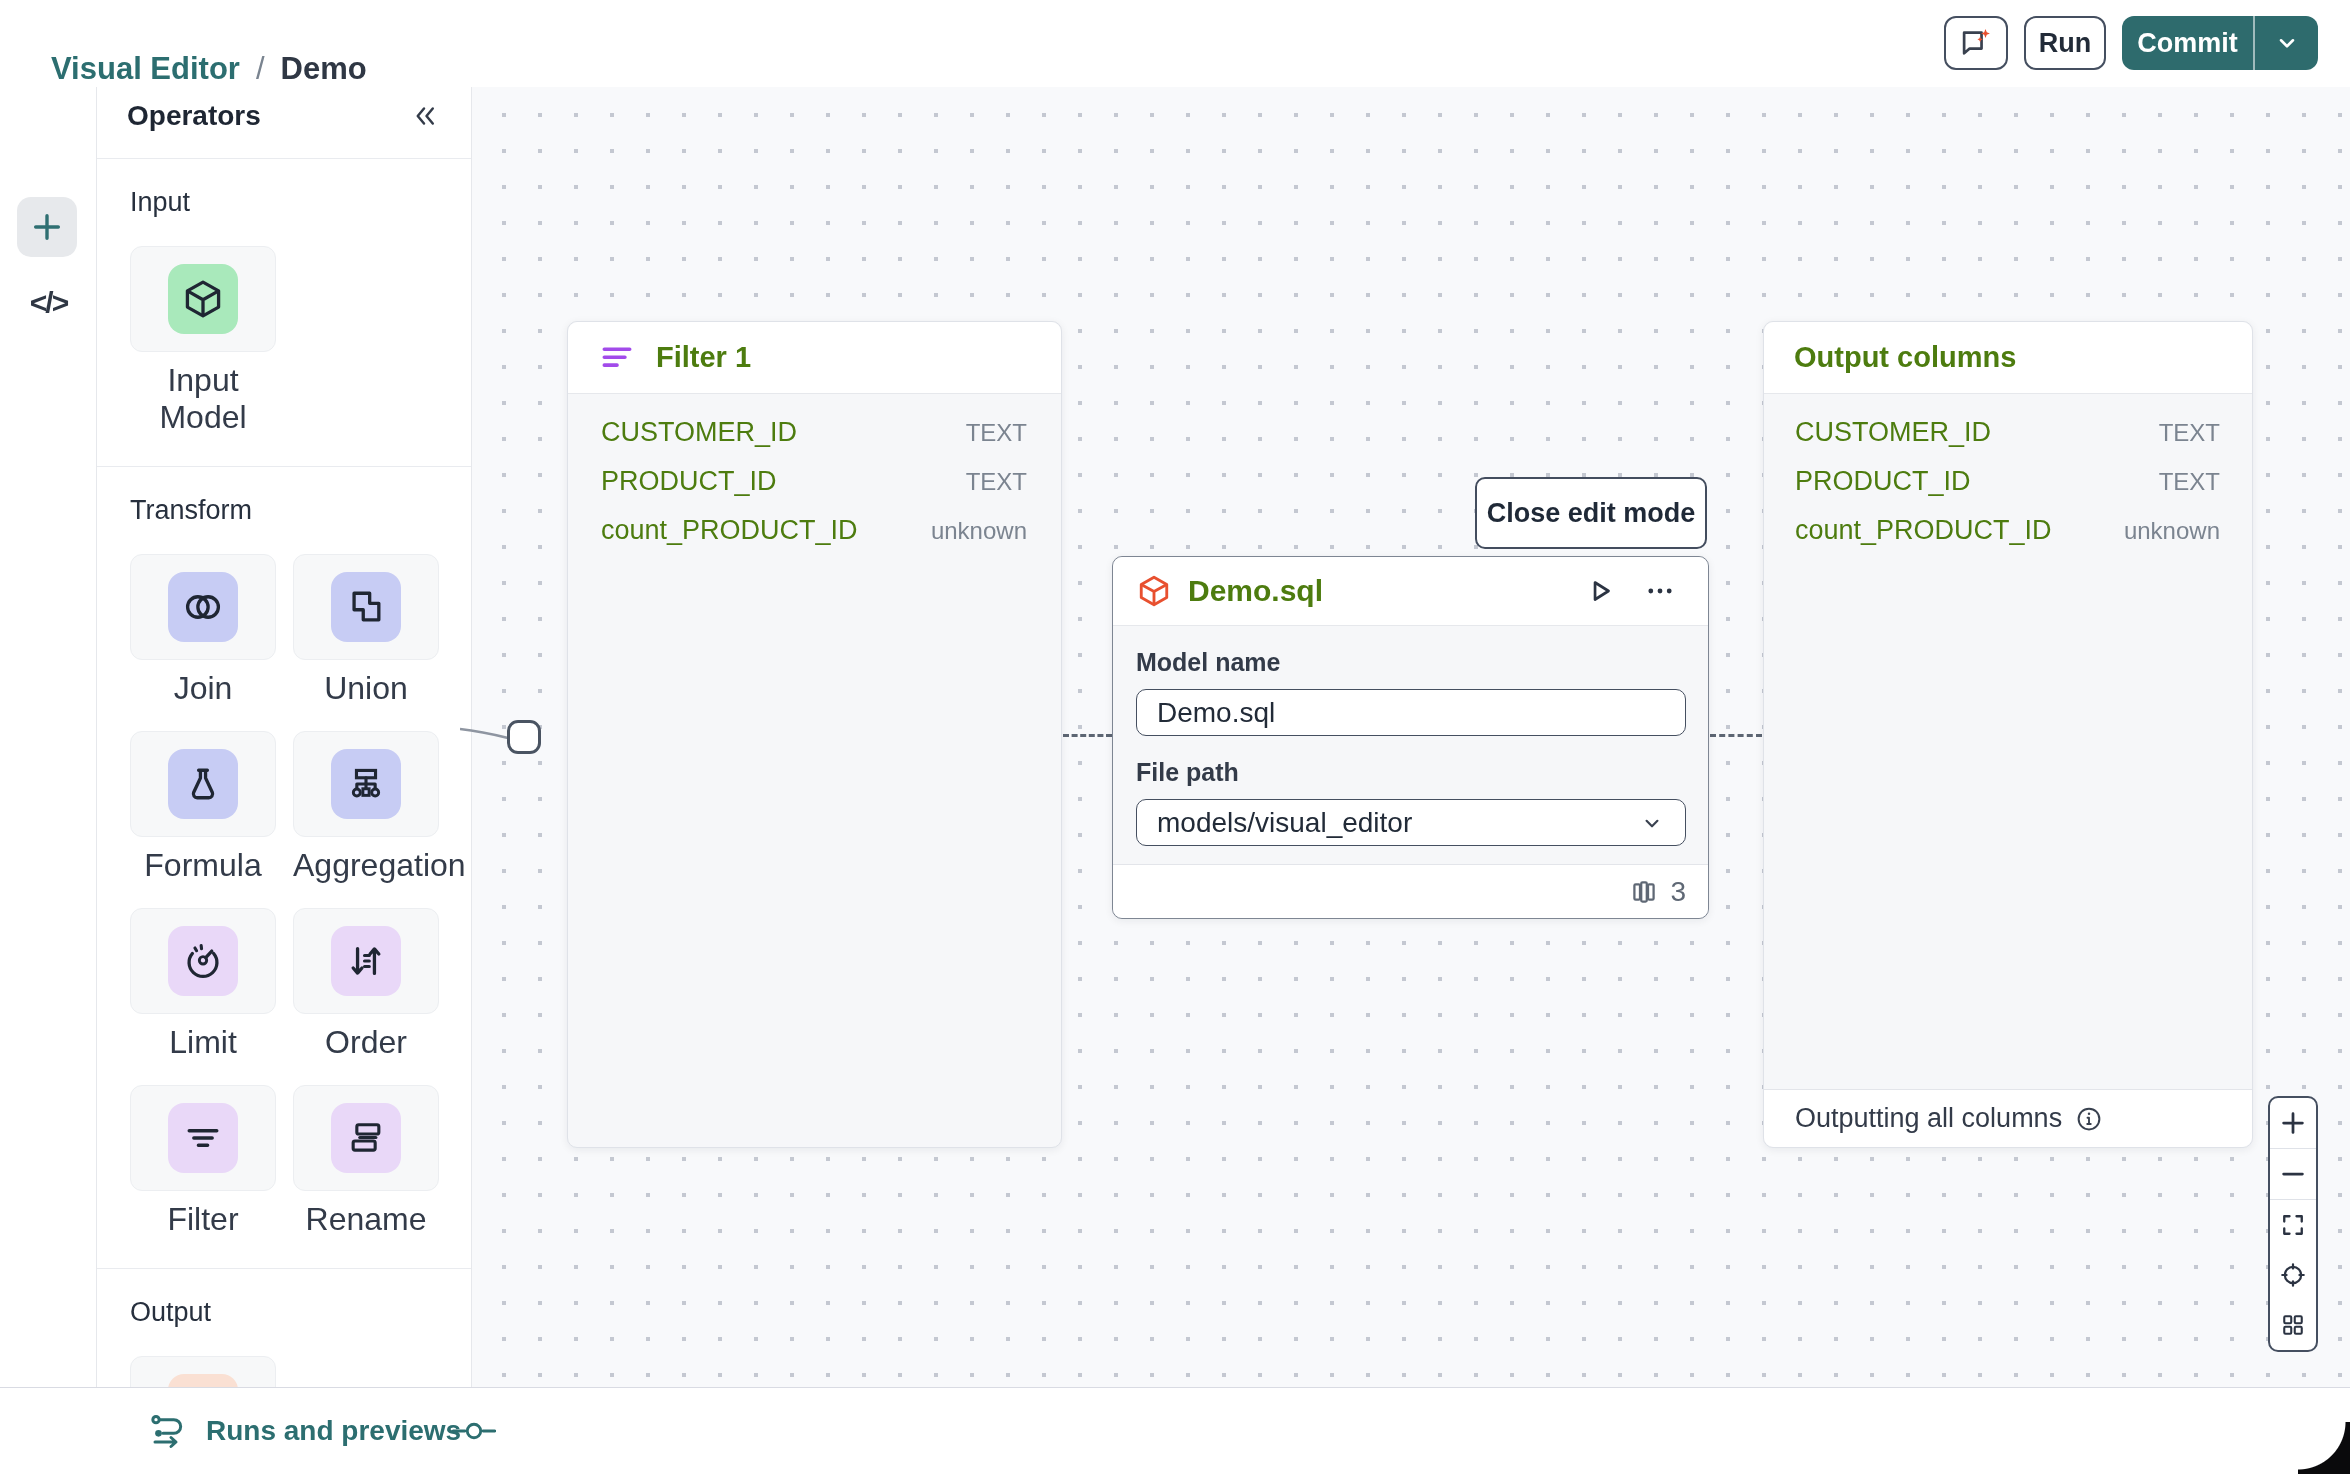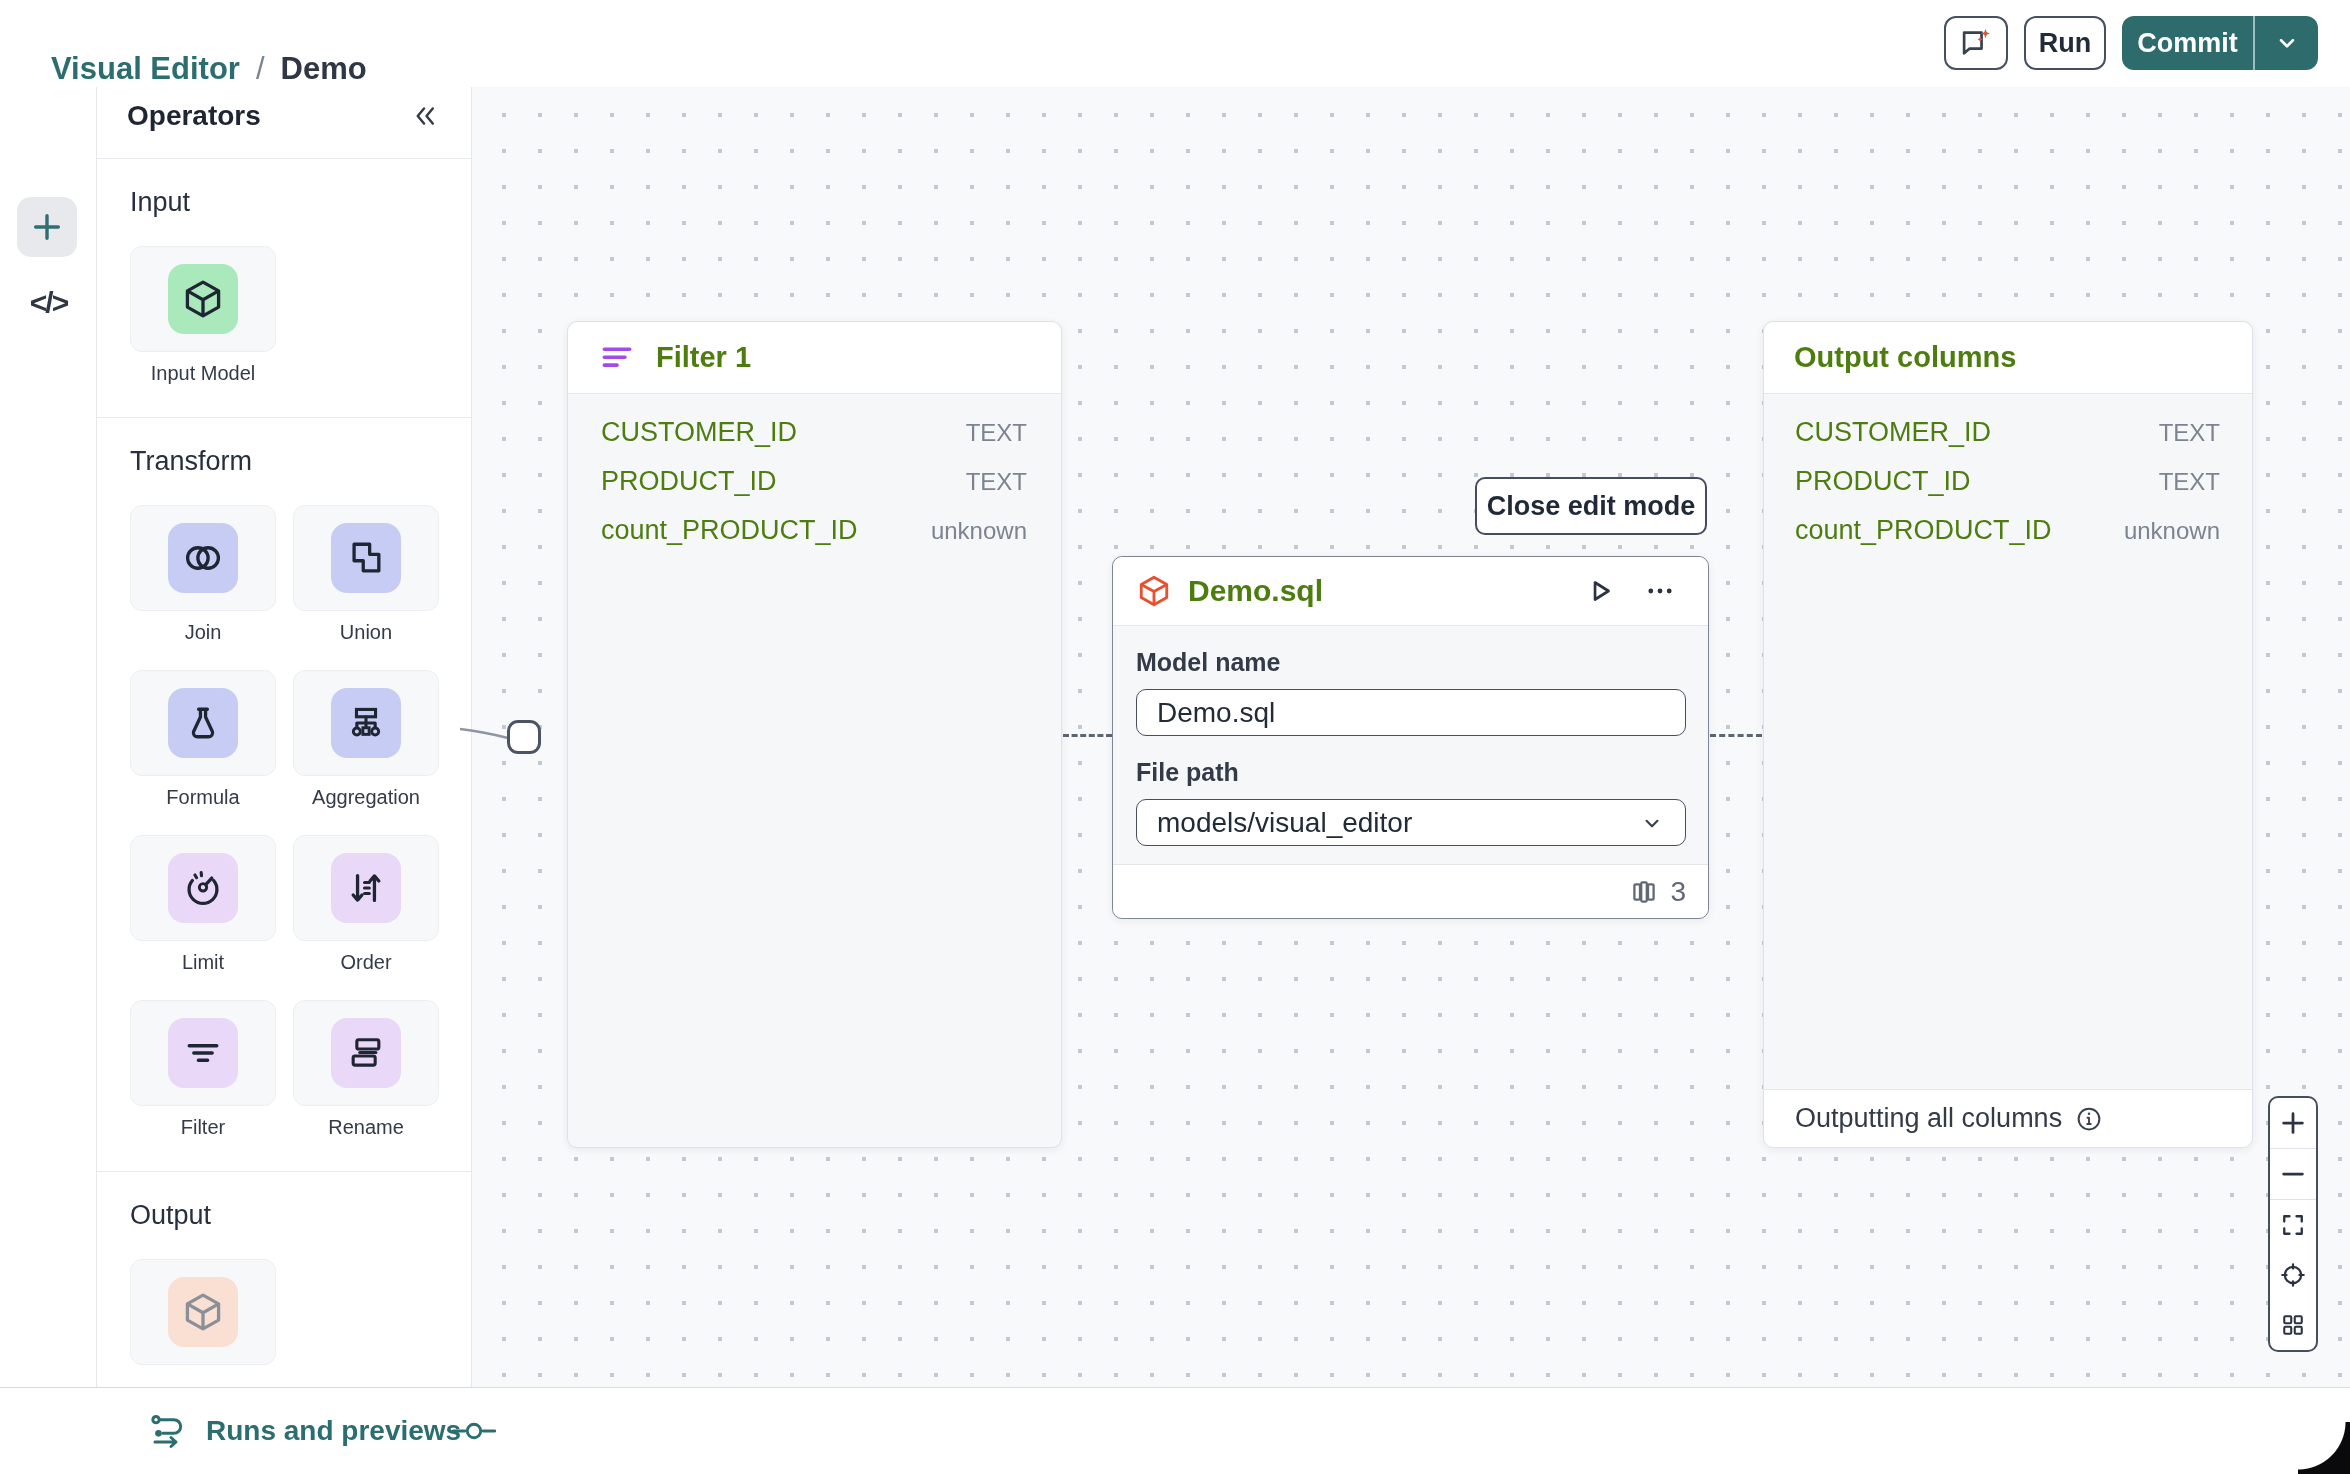--- a/index.html
+++ b/index.html
@@ -33,21 +33,21 @@
   .sec-label{font-size:27px;color:#27303e;margin-bottom:28px;}
   .tile-grid{display:grid;grid-template-columns:146px 146px;column-gap:17px;row-gap:24px;}
   .tile-block{width:146px;}
   .tile{width:146px;height:106px;background:#f7f8f9;border:1px solid #eceef1;border-radius:12px;
     display:flex;align-items:center;justify-content:center;box-sizing:border-box;cursor:grab;}
   .tile-ic{width:70px;height:70px;border-radius:16px;display:flex;align-items:center;justify-content:center;}
   .ic-green{background:#a9e9bb;}
   .ic-blue{background:#c7ccf4;}
   .ic-lav{background:#e9d8f8;}
   .ic-peach{background:#fae0d3;}
-  .tile-label{margin-top:10px;width:146px;text-align:center;font-size:20px;color:#333b49;min-height:25px;}
+  .tile-label{margin-top:10px;width:146px;text-align:center;font-size:32px;color:#333b49;min-height:25px;}
   
   #canvas{left:472px;top:87px;width:1878px;height:1300px;background:#f8f9fb;
     background-image:radial-gradient(#c4c8d1 2.3px,transparent 2.4px);background-size:36px 36px;background-position:14px 10px;}
   .node{position:absolute;background:#f6f7f9;border:1.5px solid #dfe2e8;border-radius:10px;
     box-shadow:0 2px 8px rgba(15,23,42,.07);box-sizing:border-box;}
   .node-header{background:#fff;border-bottom:1px solid #e6e8ec;border-radius:10px 10px 0 0;
     display:flex;align-items:center;box-sizing:border-box;}
   .node-title{font-size:29px;font-weight:600;color:#4d7c0f;}
   .col-row{display:flex;justify-content:space-between;align-items:center;height:49px;}
   .col-name{font-size:27px;color:#4d7c0f;}
@@ -64,21 +64,21 @@
   .hdr-icon-btn{width:44px;height:44px;display:flex;align-items:center;justify-content:center;cursor:pointer;}
   #model-body{padding:22px 22px 0 23px;}
   .field-label{font-size:25px;font-weight:600;color:#333b49;}
   .field-box{margin-top:12px;height:47px;background:#fff;border:1.5px solid #454f60;border-radius:10px;
     display:flex;align-items:center;padding:0 20px;font-size:28px;color:#222b38;box-sizing:border-box;}
   .field-box.select{justify-content:space-between;cursor:pointer;}
   #model-footer{position:absolute;left:0;right:0;bottom:0;height:54px;background:#fff;border-top:1px solid #e3e5ea;
     border-radius:0 0 10px 10px;display:flex;align-items:center;justify-content:flex-end;padding:0 22px;gap:10px;box-sizing:border-box;}
   #col-count{font-size:28px;color:#5f6875;}
   
-  #close-edit{left:1475px;top:477px;width:232px;height:58px;background:#fff;border:2px solid #434d5e;border-radius:10px;
+  #close-edit{left:1475px;top:477px;width:232px;height:72px;background:#fff;border:2px solid #434d5e;border-radius:10px;
     display:flex;align-items:center;justify-content:center;font-size:27px;font-weight:700;color:#1f2937;cursor:pointer;box-sizing:border-box;}
   
   #output-node{left:1763px;top:321px;width:490px;height:827px;}
   #output-node .node-header{height:72px;padding:0 30px;}
   #output-body{padding:14px 32px 0 31px;}
   #output-footer{position:absolute;left:0;right:0;bottom:0;height:58px;background:#fff;border-top:1px solid #e3e5ea;
     border-radius:0 0 10px 10px;display:flex;align-items:center;gap:12px;padding:0 31px;box-sizing:border-box;}
   #output-footer-text{font-size:27px;color:#333b49;}
   
   .dash-edge{position:absolute;border-top:3px dashed #5d6673;height:0;}

